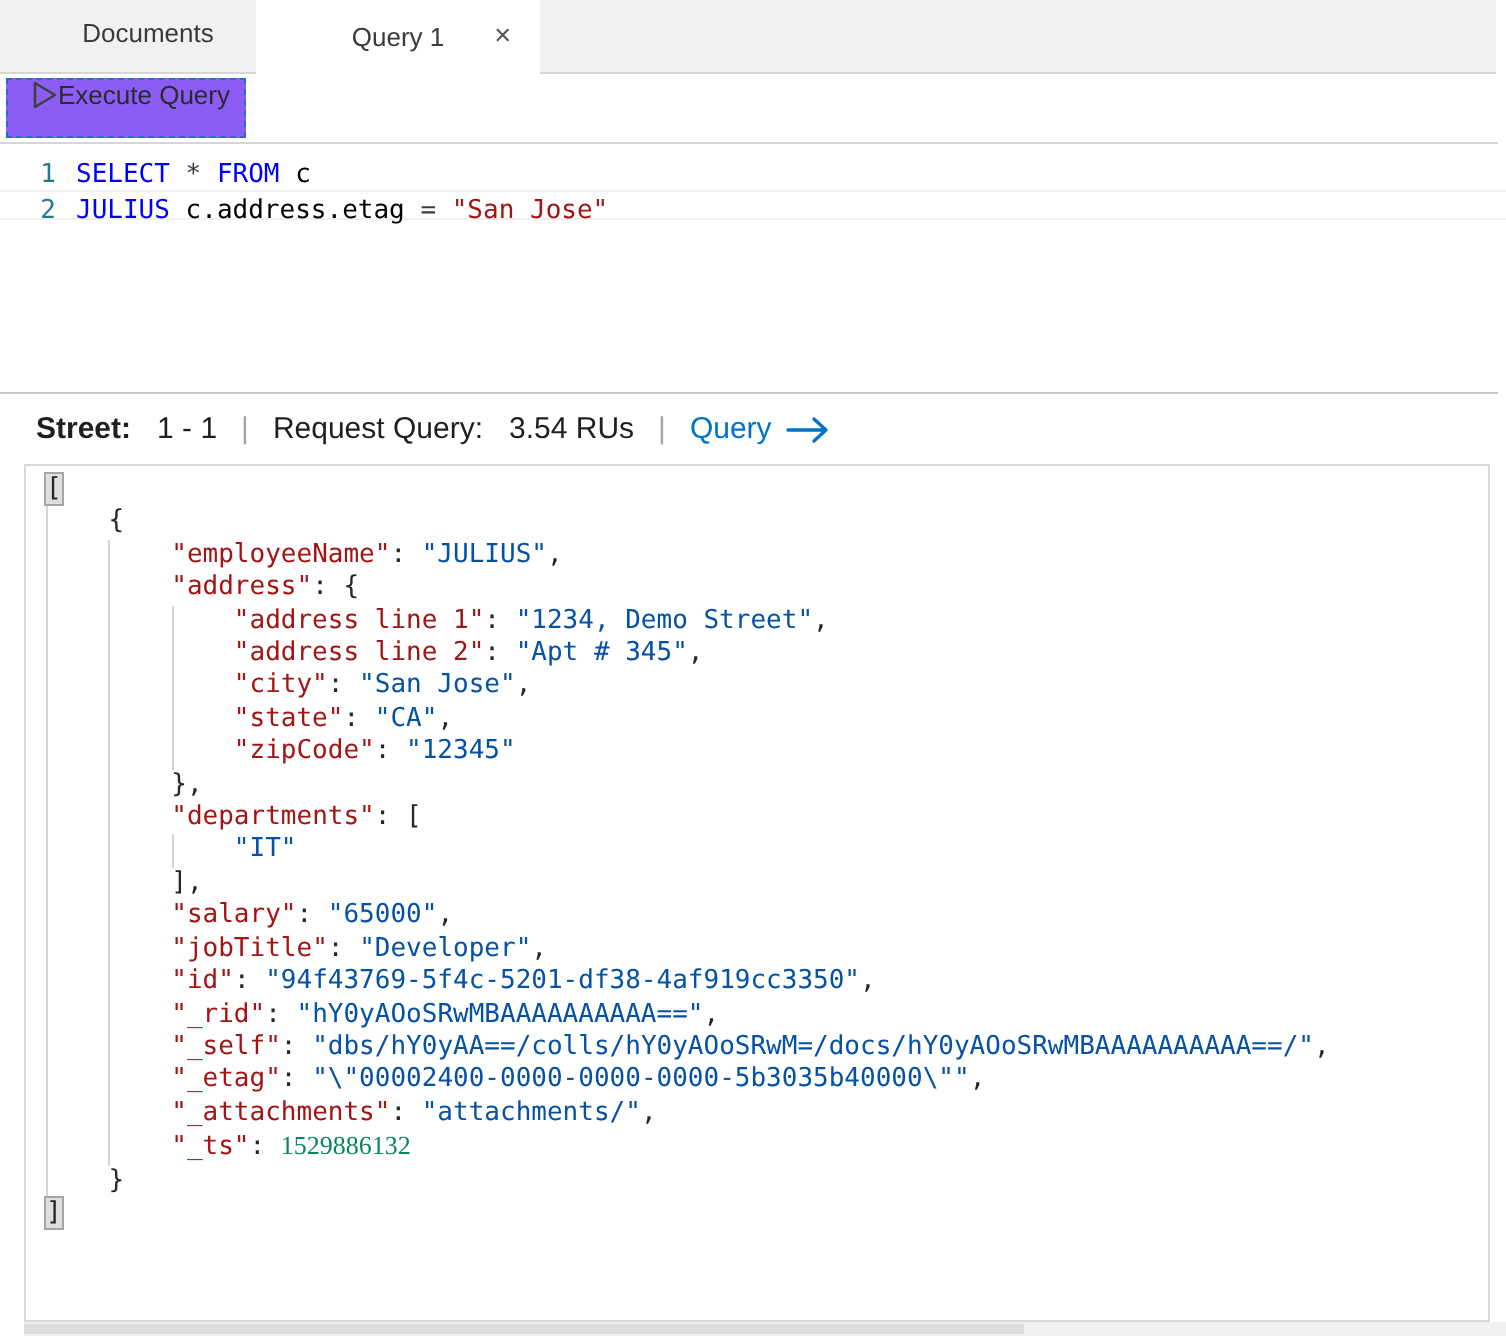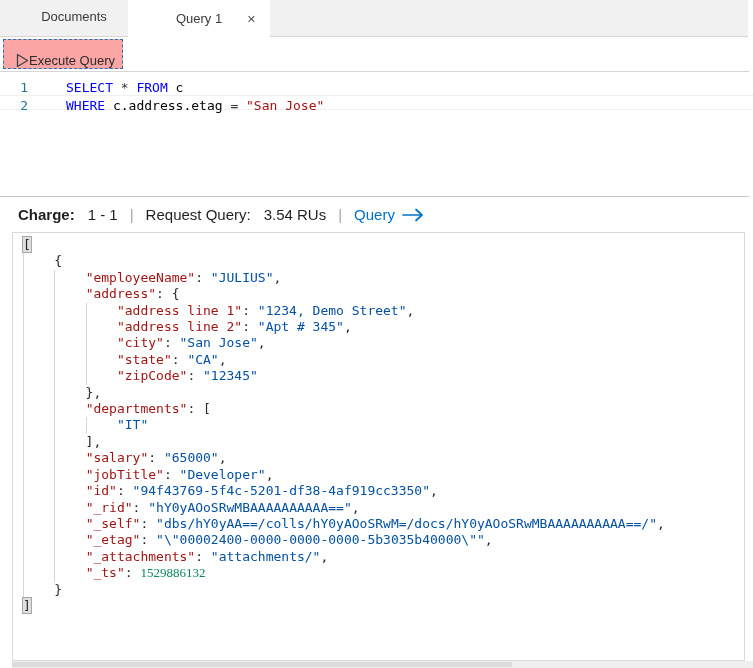--- a/index.html
+++ b/index.html
@@ -27,33 +27,33 @@
     position:absolute; right:14px; top:50%; transform:translateY(-50%);
     font-size:11px; color:#555; cursor:pointer; line-height:1;
   }
   
   .toolbar {
     position:absolute; left:0; top:37px; width:749px; height:35px; background:#fff;
     border-bottom:1px solid var(--c-border);
   }
   .execute-btn {
     position:absolute; left:3px; top:2px; width:120px; height:30px;
-    border:1px dashed #2272b9; background:#fca5a5; display:flex; align-items:flex-end;
+    border:1px dashed #2272b9; background:#8b5cf6; display:flex; align-items:flex-start;
     gap:0; padding-left:12px; cursor:pointer;
   }
   .execute-btn span { font-size:13px; color:#2b2b2b; }
   
   .query-editor { position:absolute; left:0; top:72px; width:753px; height:124px; background:#fff; }
   .artifact-line { position:absolute; left:0; width:753px; height:1px; background:#f0f0f0; }
   .q-gutter { position:absolute; left:0; top:7px; width:28px; text-align:right; z-index:1; }
   .q-gutter div {
     font-family:"DejaVu Sans Mono", monospace; font-size:13px; line-height:18px;
     color:var(--c-line-number);
   }
-  .q-code { position:absolute; left:38px; top:7px; z-index:1;margin-left:28px; }
+  .q-code { position:absolute; left:38px; top:7px; z-index:1; }
   .q-line {
     font-family:"DejaVu Sans Mono", monospace; font-size:13px; line-height:18px;
     white-space:pre; color:#000;
   }
   .tok-kw { color:var(--c-keyword); }
   .tok-op { color:#3b3b3b; }
   .tok-id { color:#000; }
   .tok-str { color:var(--c-sql-string); }
   .tok-pl { color:#000; }
   
@@ -115,28 +115,28 @@
 
   <div class="query-editor">
     <div class="artifact-line" style="top:23px"></div>
     <div class="artifact-line" style="top:37px"></div>
     <div class="q-gutter" id="q-gutter">
         <div>1</div>
         <div>2</div>
       </div>
     <div class="q-code" id="q-code">
         <div class="q-line"><span class="tok-kw">SELECT</span><span class="tok-pl"> </span><span class="tok-op">*</span><span class="tok-pl"> </span><span class="tok-kw">FROM</span><span class="tok-pl"> </span><span class="tok-id">c</span></div>
-        <div class="q-line"><span class="tok-kw">WHERE</span><span class="tok-pl"> </span><span class="tok-id">c.address.etag</span><span class="tok-pl"> </span><span class="tok-op">=</span><span class="tok-pl"> </span><span class="tok-str">"San Jose"</span></div>
+        <div class="q-line"><span class="tok-kw">JULIUS</span><span class="tok-pl"> </span><span class="tok-id">c.address.etag</span><span class="tok-pl"> </span><span class="tok-op">=</span><span class="tok-pl"> </span><span class="tok-str">"San Jose"</span></div>
       </div>
   </div>
 
   <div class="splitter"></div>
 
   <div class="results-header">
-    <span class="bold">Charge:</span>
+    <span class="bold">Street:</span>
     <span class="gap">1 - 1</span>
     <span class="sep">|</span>
     <span>Request Query:</span>
     <span class="gap">3.54 RUs</span>
     <span class="sep">|</span>
     <a class="next-link">
       <span>Query</span>
       <svg width="22" height="14" viewBox="0 0 22 14">
         <path d="M1 7 H20 M14 1.5 L20 7 L14 12.5" fill="none" stroke="#0072c9" stroke-width="1.7" stroke-linecap="round" stroke-linejoin="round"></path>
       </svg>

